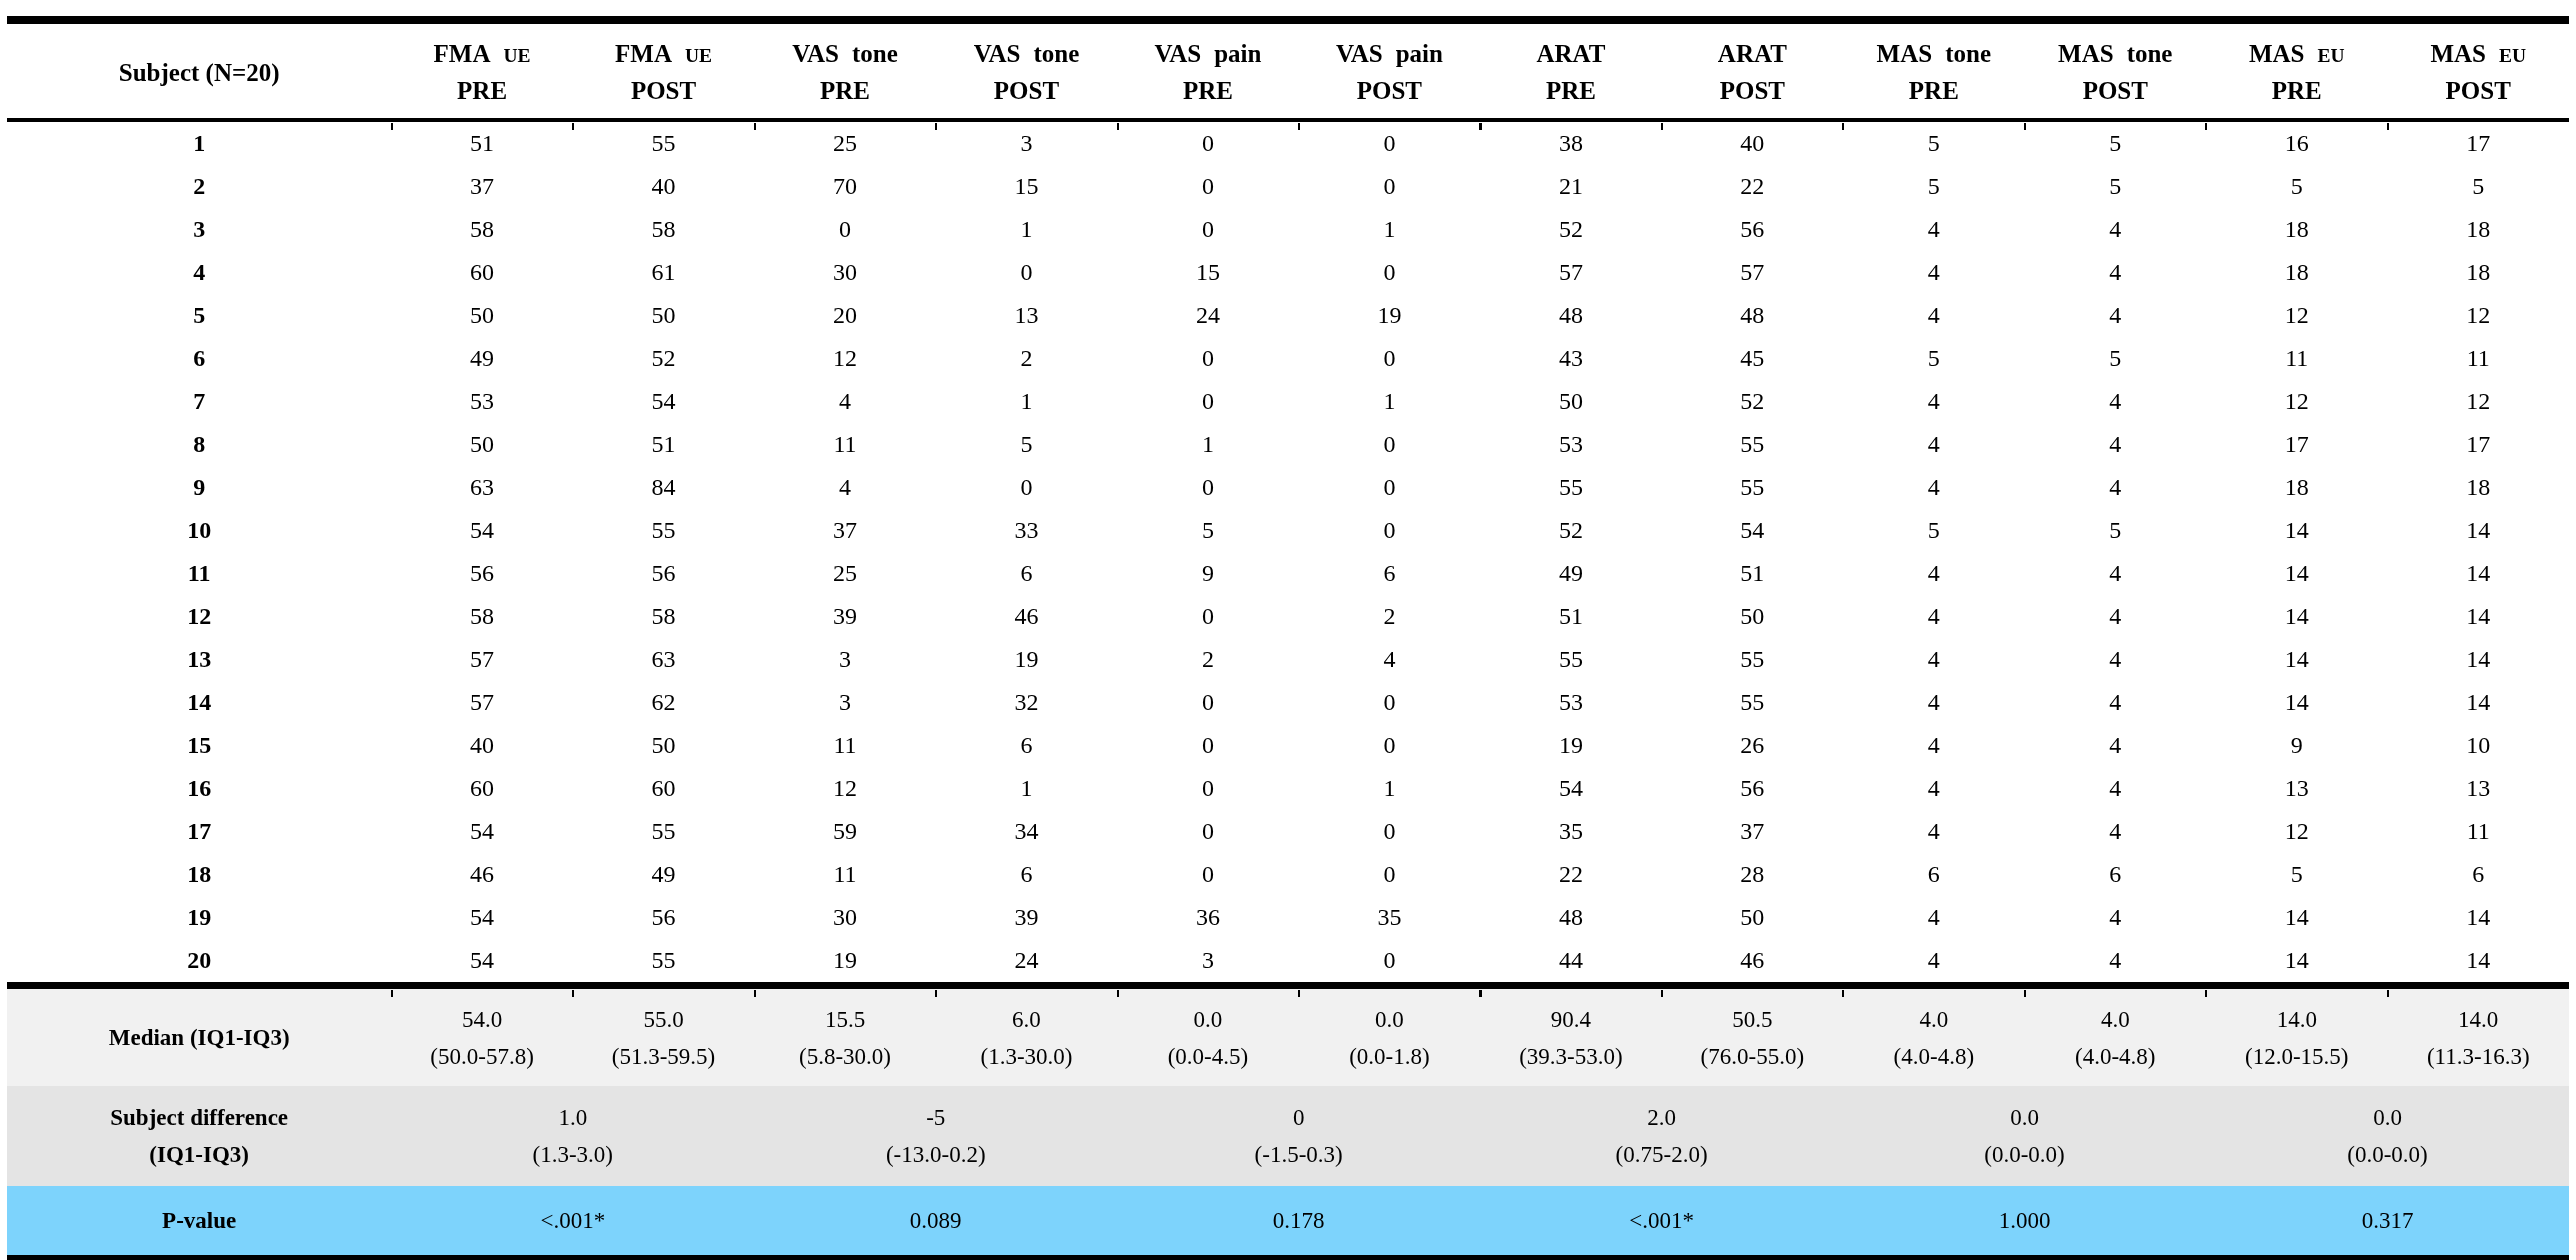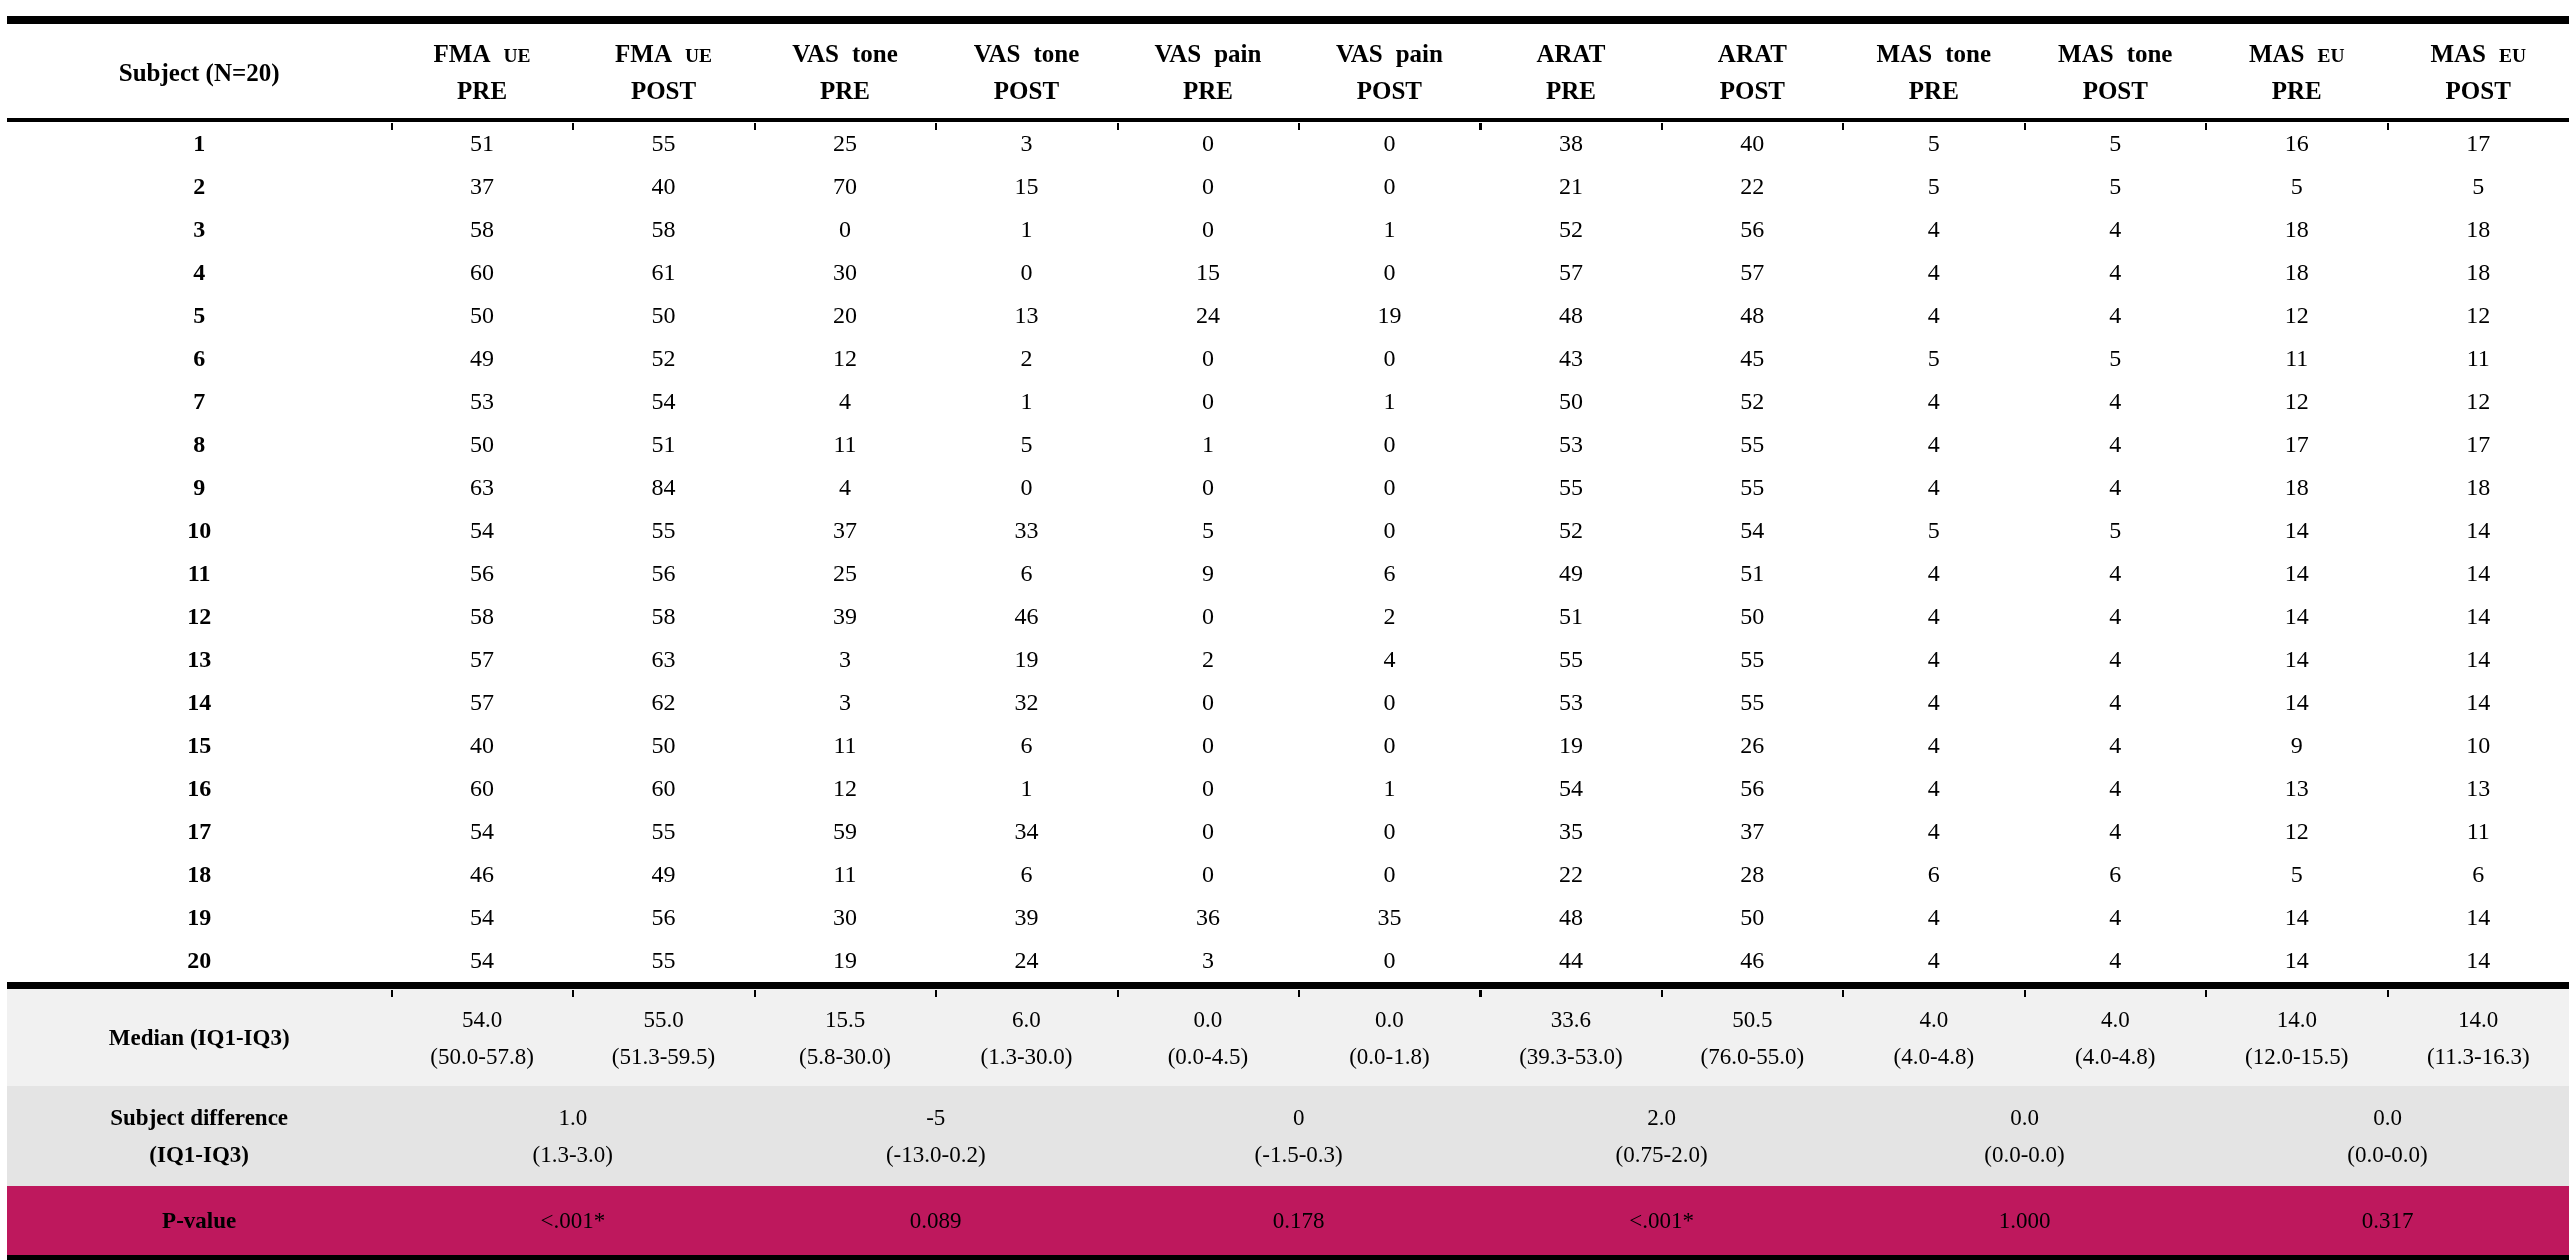--- a/index.html
+++ b/index.html
@@ -54,21 +54,21 @@
 
   
   tbody.summary td{
     text-align:center;
     vertical-align:middle;
     font-size:23px;
     line-height:1.62;
   }
   tr.median-row td{background:#f1f1f1;padding:11.3px 2.8px;}
   tr.diff-row td{background:#e4e4e4;padding:12.7px 2.8px;}
-  tr.pvalue-row td{background:#be185d;padding:15.5px 2.8px;border-bottom:8.5px solid #000;}
+  tr.pvalue-row td{background:#7dd3fc;padding:15.5px 2.8px;border-bottom:8.5px solid #000;}
   td.rowlabel{font-weight:bold;font-size:24px;}
 </style>
 </head>
 <body>
 
 <table class="tbl">
   <colgroup>
     <col class="c-subject">
     <col class="c-data">
       <col class="c-data">
@@ -459,21 +459,21 @@
         </td>
         <td>
           <div class="l1">0.0</div>
           <div class="l2">(0.0-4.5)</div>
         </td>
         <td>
           <div class="l1">0.0</div>
           <div class="l2">(0.0-1.8)</div>
         </td>
         <td>
-          <div class="l1">33.6</div>
+          <div class="l1">90.4</div>
           <div class="l2">(39.3-53.0)</div>
         </td>
         <td>
           <div class="l1">50.5</div>
           <div class="l2">(76.0-55.0)</div>
         </td>
         <td>
           <div class="l1">4.0</div>
           <div class="l2">(4.0-4.8)</div>
         </td>

